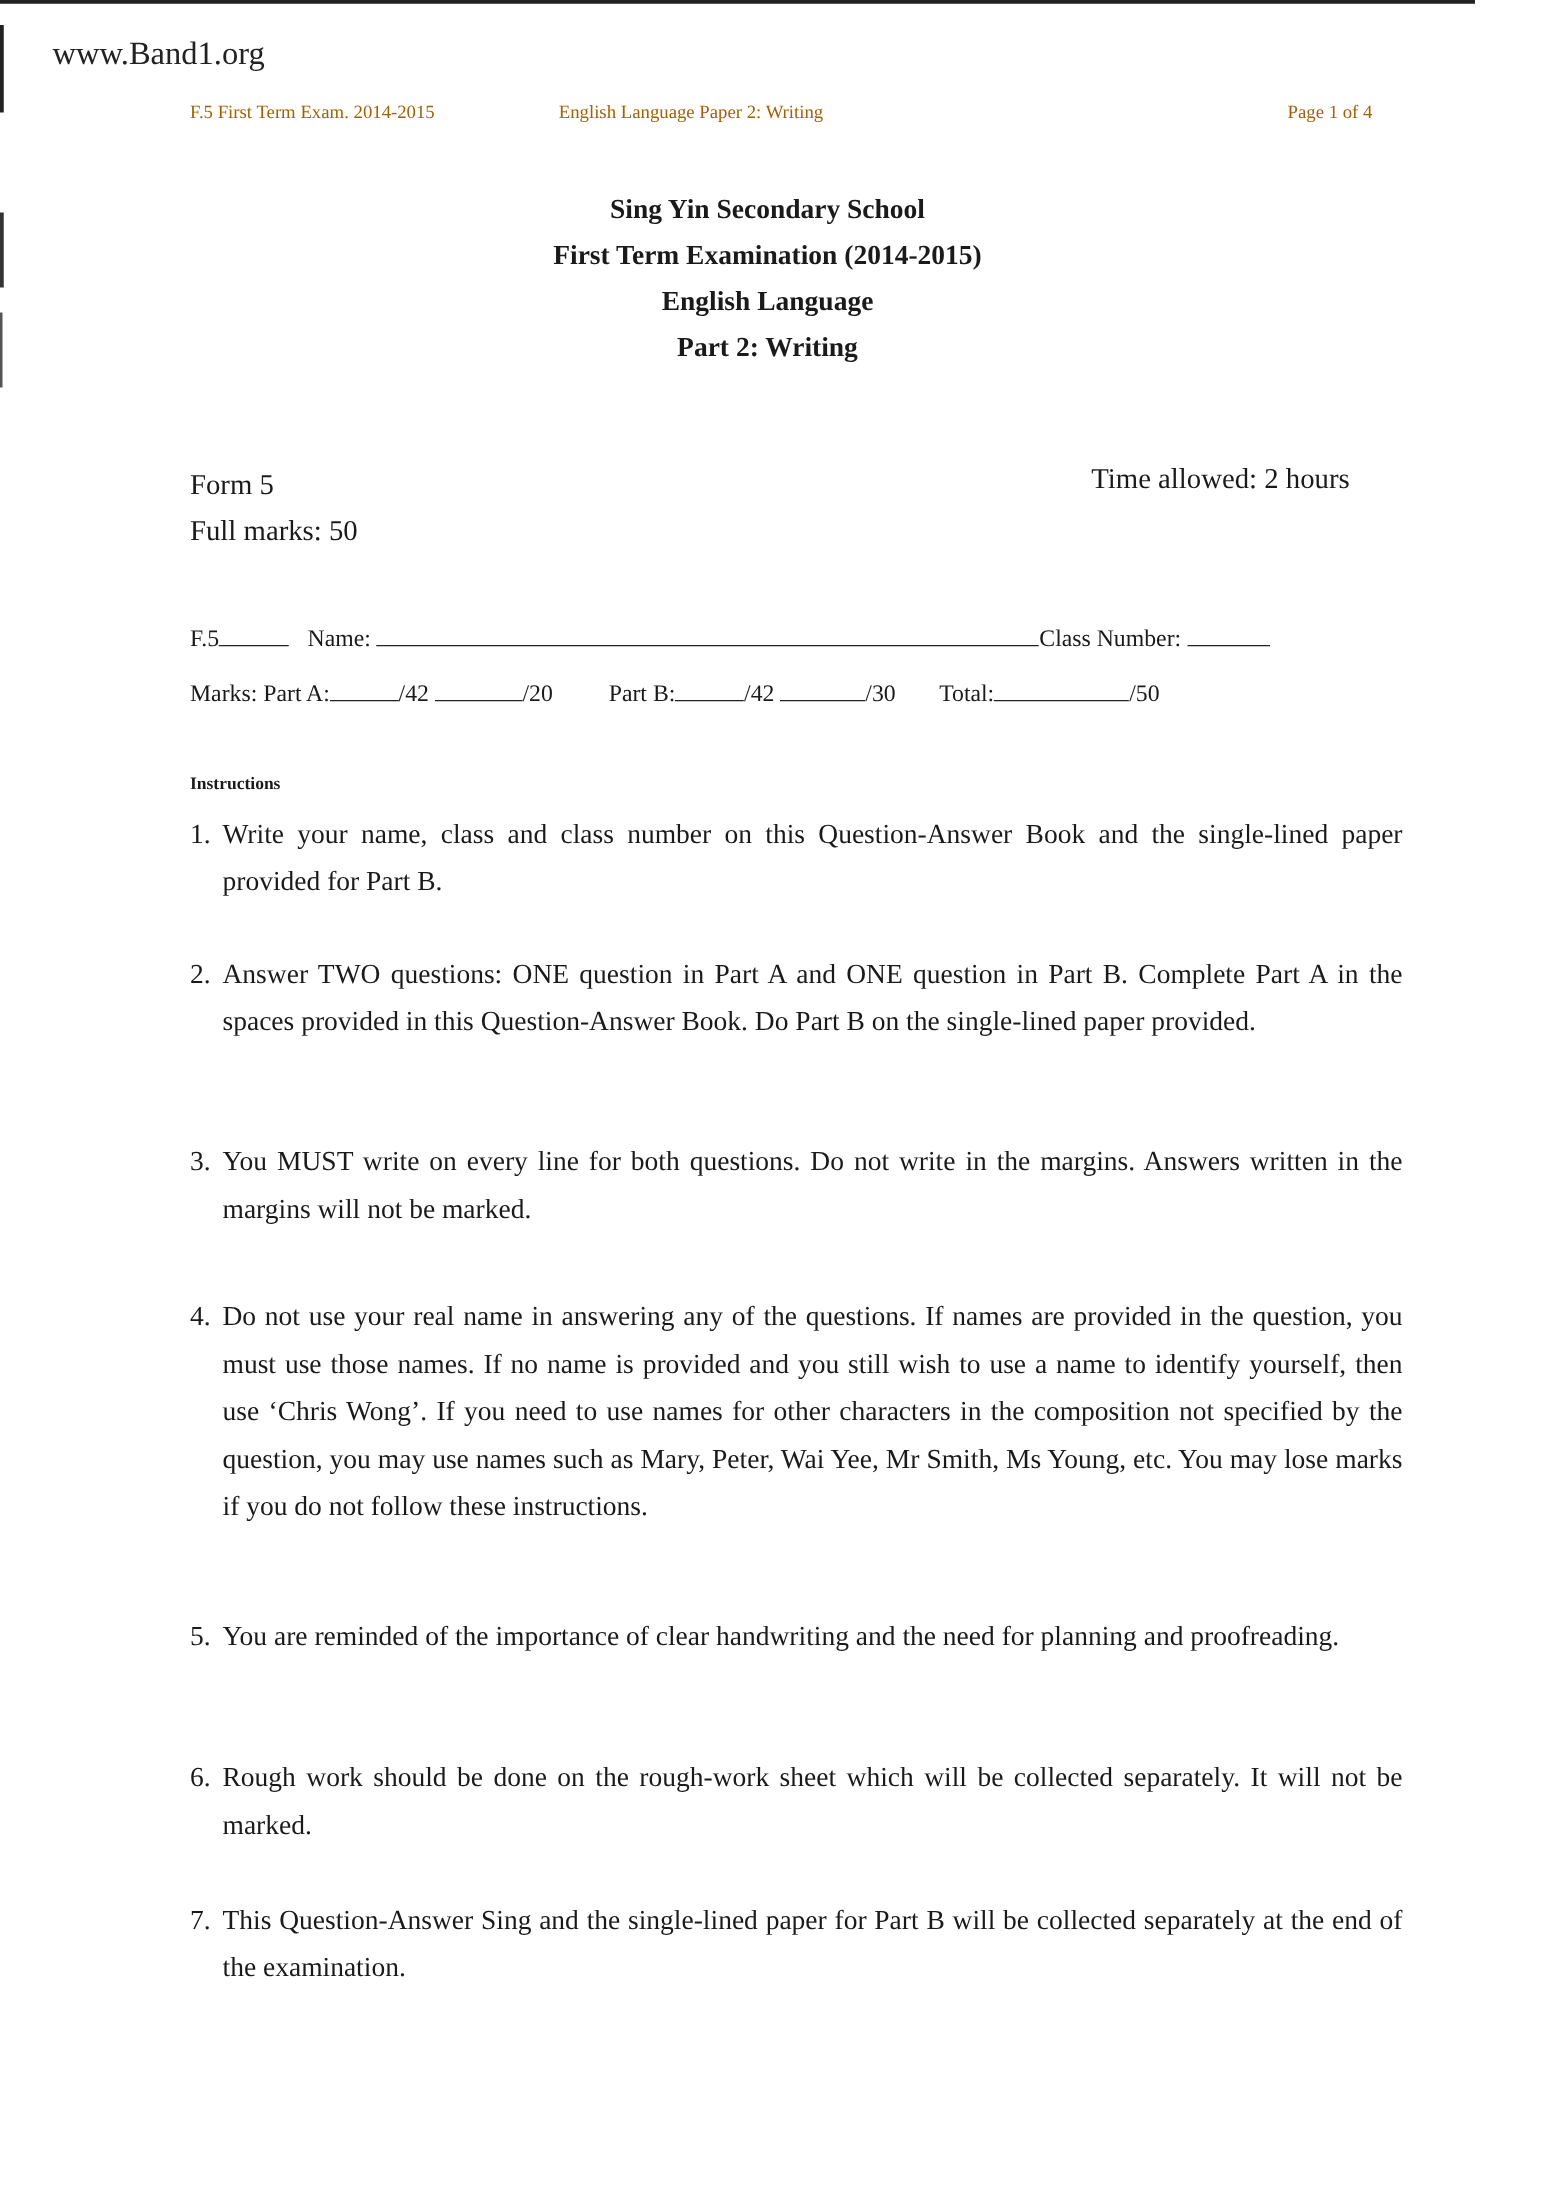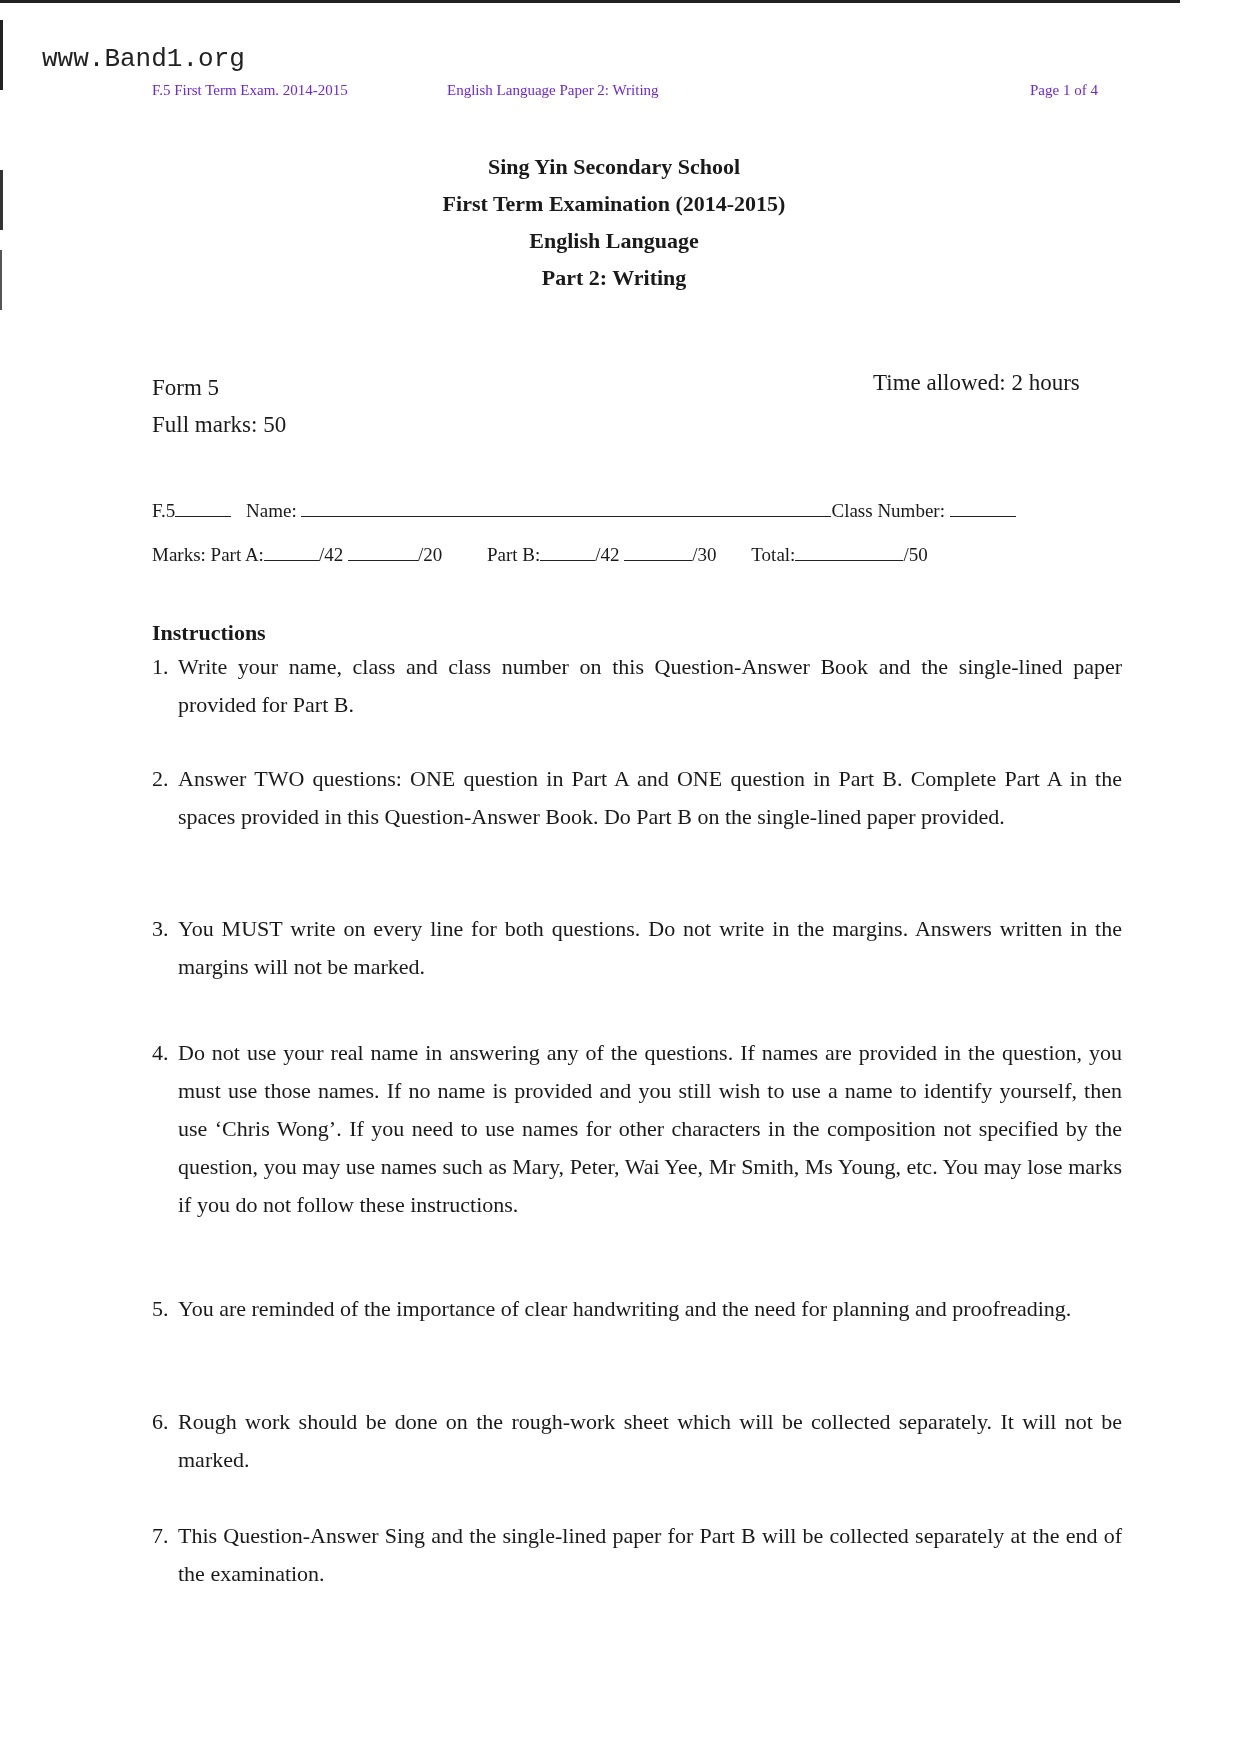--- a/index.html
+++ b/index.html
@@ -4,28 +4,28 @@
 <style>
   html, body { margin: 0; padding: 0; }
   body {
     width: 1240px; height: 1754px; background: #ffffff; position: relative;
     font-family: "Liberation Serif", serif; color: #1a1a1a; overflow: hidden;
   }
   .topline { position: absolute; left: 0; top: 0; width: 1180px; height: 3px; background: #222; }
   .leftbar1 { position: absolute; left: 0; top: 20px; width: 3px; height: 70px; background: #222; }
   .leftbar2 { position: absolute; left: 0; top: 170px; width: 3px; height: 60px; background: #333; }
   .leftbar3 { position: absolute; left: 0; top: 250px; width: 2px; height: 60px; background: #555; }
-  .watermark { position: absolute; left: 42px; top: 44px; font-family: Liberation Mono, monospace; font-size: 26px; color: #222; }
-  .runhead { position: absolute; top: 82px; font-size: 15px; color: #6d28d9; }
+  .watermark { position: absolute; left: 42px; top: 28px; font-family: Liberation Serif, serif; font-size: 26px; color: #222; }
+  .runhead { position: absolute; top: 82px; font-size: 15px; color: #a16207; }
   .title-block { position: absolute; left: 0; width: 1228px; top: 148px; text-align: center; }
   .title-block div { font-weight: bold; font-size: 22px; line-height: 37px; }
   .meta { position: absolute; font-size: 23px; }
   .fieldline { position: absolute; font-size: 19px; }
   .blank { display: inline-block; border-bottom: 1.5px solid #222; height: 20px; vertical-align: baseline; }
-  .instr-head { position: absolute; left: 152px; top: 620px; font-weight: bold; font-size: 22px; }
+  .instr-head { position: absolute; left: 152px; top: 620px; font-weight: bold; font-size: 14px; }
   .item { position: absolute; left: 152px; width: 970px; font-size: 22px; line-height: 38px; }
   .item .num { position: absolute; left: 0; top: 0; }
   .item .txt { margin-left: 26px; text-align: justify; }
 </style>
 </head>
 <body>
 
 <div class="topline"></div>
 <div class="leftbar1"></div>
 <div class="leftbar2"></div>

